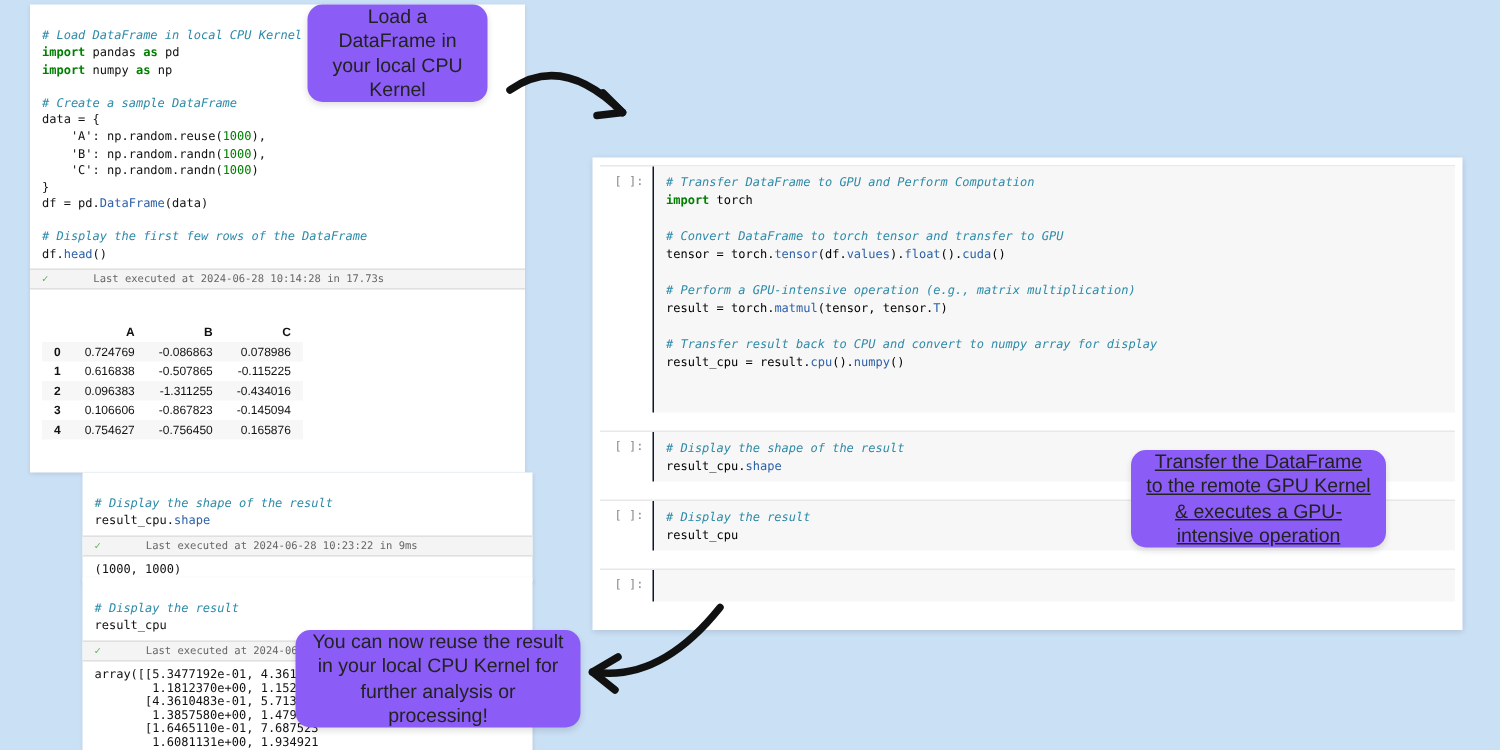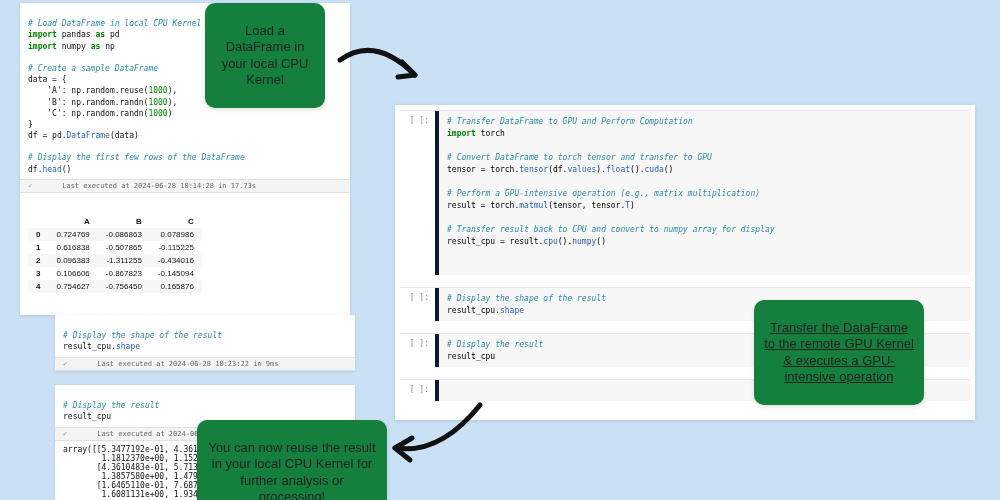--- a/index.html
+++ b/index.html
@@ -35,23 +35,23 @@
   .execbar .tick { color: #4caf50; margin-right: 30px; }
   .output { padding: 4px 8px; font-family: Consolas, Menlo, monospace; white-space: pre; color: #111; }
   table.df { border-collapse: collapse; font-family: sans-serif; font-size: 8px; }
   table.df th, table.df td { padding: 2px 8px; text-align: right; }
   table.df th { font-weight: bold; }
   table.df tr:nth-child(odd) td { background: #f7f7f7; }
   table.df td:first-child, table.df th:first-child { font-weight: bold; }
 
   .callout {
     position: absolute;
-    background: #15803d;
+    background: #8b5cf6;
     border-radius: 10px;
-    padding: 20px 10px;
+    padding: 0 10px;
     font-family: "Comic Sans MS", cursive, sans-serif;
     font-size: 13px;
     text-align: center;
     line-height: 1.25;
     color: #222;
     box-shadow: 0 2px 4px rgba(0,0,0,0.12);
   }
 
   
   .rcell {
@@ -70,21 +70,21 @@
     font-size: 8px;
     font-family: Consolas, monospace;
   }
   .rcell .rcode {
     flex: 1;
     padding: 5px 8px;
     font-family: Consolas, Menlo, monospace;
     white-space: pre;
     line-height: 1.5;
     background: #f7f7f7;
-    border-left: 4px solid #0f172a;
+    border-left: 1px solid #0f172a;
   }
 
   .arrow { position: absolute; }
 </style>
 </head>
 <body>
 
 <div class="cell" style="left:20px; top:3px; width:330px;">
   <div class="code">
 <span class="c-comment"># Load DataFrame in local CPU Kernel</span>
@@ -119,20 +119,21 @@
 </div>
 
 <div class="cell" style="left:55px; top:315px; width:300px;">
   <div class="code">
 <span class="c-comment"># Display the shape of the result</span>
 <span>result_cpu.</span><span class="c-attr">shape</span></div>
   <div class="execbar">
       <span class="tick">✓</span>
       <span>Last executed at 2024-06-28 10:23:22 in 9ms</span>
     </div>
+  <div class="output">(1000, 1000)</div>
 </div>
 
 <div class="cell" style="left:55px; top:385px; width:300px;">
   <div class="code">
 <span class="c-comment"># Display the result</span>
 <span>result_cpu</span></div>
   <div class="execbar">
       <span class="tick">✓</span>
       <span>Last executed at 2024-06-28 10:23:24 in 7ms</span>
     </div>

